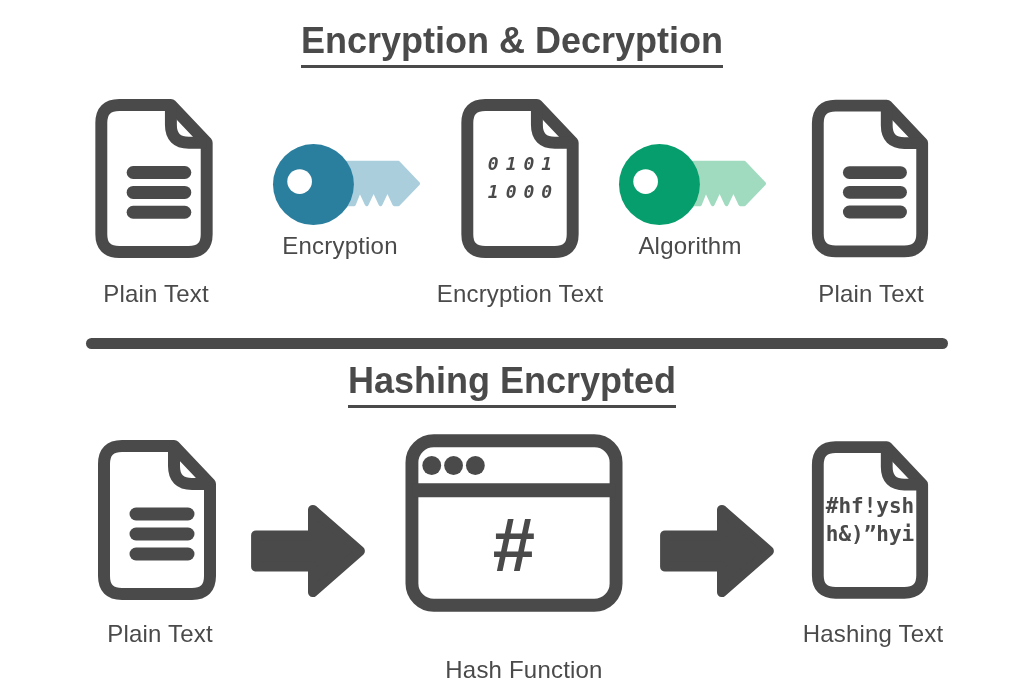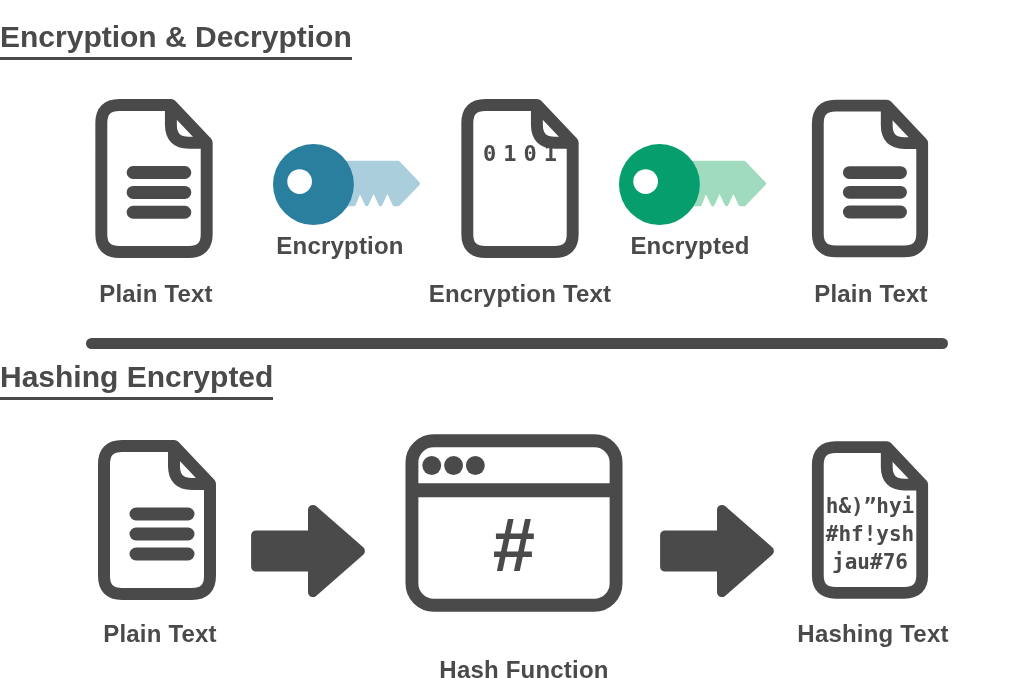--- a/index.html
+++ b/index.html
@@ -4,39 +4,39 @@
 <style>
   html,body { margin:0; padding:0; background:#fff; }
   .canvas {
     position:relative; width:1024px; height:678px; overflow:hidden;
     background:var(--background,#fff);
     font-family:"Liberation Sans", sans-serif;
     color:var(--ink,#4a4a4a);
   }
   .section-title {
     position:absolute; left:0; width:100%; margin:0;
-    text-align:left; font-size:30px; font-weight:700; color:var(--ink);
+    text-align:center; font-size:36px; font-weight:700; color:var(--ink);
   }
   .underline { display:inline-block; border-bottom:3px solid currentColor; padding-bottom:3px; }
   .caption {
-    position:absolute; text-align:center; font-size:24px; font-weight:700;
+    position:absolute; text-align:center; font-size:24px; font-weight:400;
     color:var(--ink); letter-spacing:0.2px;
   }
   .icon { position:absolute; }
   .icon svg { display:block; width:100%; height:100%; }
 
   .doc-page { fill:#fff; stroke:var(--ink); stroke-width:12; stroke-linejoin:round; }
   .doc-fold { fill:none; stroke:var(--ink); stroke-width:12; stroke-linejoin:round; }
   .doc-line { stroke:var(--ink); stroke-width:13; stroke-linecap:round; }
 
   .doc-overlay {
     position:absolute; left:0; right:0; text-align:center;
     font-family:"DejaVu Sans Mono", monospace; font-weight:700; color:var(--ink);
   }
-  .binary-text { top:45px; font-size:22px; line-height:28px; letter-spacing:7px; text-indent:7px; }
+  .binary-text { top:55px; font-size:18px; line-height:28px; letter-spacing:7px; text-indent:7px;font-style:italic; }
   .hash-text   { top:58px; font-size:21px; line-height:28px; }
 
   .key-hole { fill:#fff; }
   .head-blue  { fill:var(--key-blue,#2a7f9f); }
   .blade-blue { fill:var(--key-blue-light,#abcedd); stroke:var(--key-blue-light,#abcedd); stroke-width:4; stroke-linejoin:round; }
   .head-green  { fill:var(--key-green,#059e6c); }
   .blade-green { fill:var(--key-green-light,#a0dbc0); stroke:var(--key-green-light,#a0dbc0); stroke-width:4; stroke-linejoin:round; }
 
   .divider { position:absolute; background:var(--ink); border-radius:6px; }
 
@@ -82,32 +82,33 @@
     </div>
     <div class="caption" style="left:265px;top:232px;width:150px">Encryption</div>
 
     <div class="icon" style="left:455px;top:95px;width:130px;height:167px">
       <svg viewBox="0 0 130 168">
         <path class="doc-page" d="M82 10 L30 10 Q12 10 12 28 L12 140 Q12 158 30 158 L100 158 Q118 158 118 140 L118 48 Z"></path>
         <path class="doc-fold" d="M82 10 L82 30 Q82 48 100 48 L118 48"></path>
       </svg>
       <div class="doc-overlay binary-text">
         <div>0101</div>
+        <div>1000</div>
       </div>
     </div>
     <div class="caption" style="left:420px;top:280px;width:200px">Encryption Text</div>
 
     <div class="icon" style="left:618px;top:141px;width:148px;height:89px">
       <svg viewBox="0 0 150 90">
         <path class="blade-green" d="M56 22 H128 L148 43 L128 64 H124 L117 49 L110 64 L103 49 L96 64 L89 49 L83 64 H56 Z"></path>
         <circle class="head-green" cx="42" cy="44" r="41"></circle>
         <circle class="key-hole" cx="28" cy="41" r="12.5"></circle>
       </svg>
     </div>
-    <div class="caption" style="left:615px;top:232px;width:150px">Encrypted</div>
+    <div class="caption" style="left:615px;top:232px;width:150px">Algorithm</div>
 
     <div class="icon" style="left:806px;top:95px;width:128px;height:167px">
       <svg viewBox="0 0 130 168">
         <path class="doc-page" d="M82 10 L30 10 Q12 10 12 28 L12 140 Q12 158 30 158 L100 158 Q118 158 118 140 L118 48 Z"></path>
         <path class="doc-fold" d="M82 10 L82 30 Q82 48 100 48 L118 48"></path>
         <g>
           <line class="doc-line" x1="44" y1="78" x2="96" y2="78"></line>
           <line class="doc-line" x1="44" y1="98" x2="96" y2="98"></line>
           <line class="doc-line" x1="44" y1="118" x2="96" y2="118"></line>
         </g>
@@ -161,21 +162,20 @@
         <path class="arrow-shape" d="M8 37 H66 V11 L114 53 L66 95 V69 H8 Z"></path>
       </svg>
     </div>
 
     <div class="icon" style="left:806px;top:434px;width:128px;height:172px">
       <svg viewBox="0 0 130 168">
         <path class="doc-page" d="M82 10 L30 10 Q12 10 12 28 L12 140 Q12 158 30 158 L100 158 Q118 158 118 140 L118 48 Z"></path>
         <path class="doc-fold" d="M82 10 L82 30 Q82 48 100 48 L118 48"></path>
       </svg>
       <div class="doc-overlay hash-text">
+        <div>#hf!ysh</div>
         <div>h&amp;)”hyi</div>
-        <div>#hf!ysh</div>
-        <div>jau#76</div>
       </div>
     </div>
     <div class="caption" style="left:773px;top:620px;width:200px">Hashing Text</div>
   </section>
 
 </div>
 
 </body></html>

